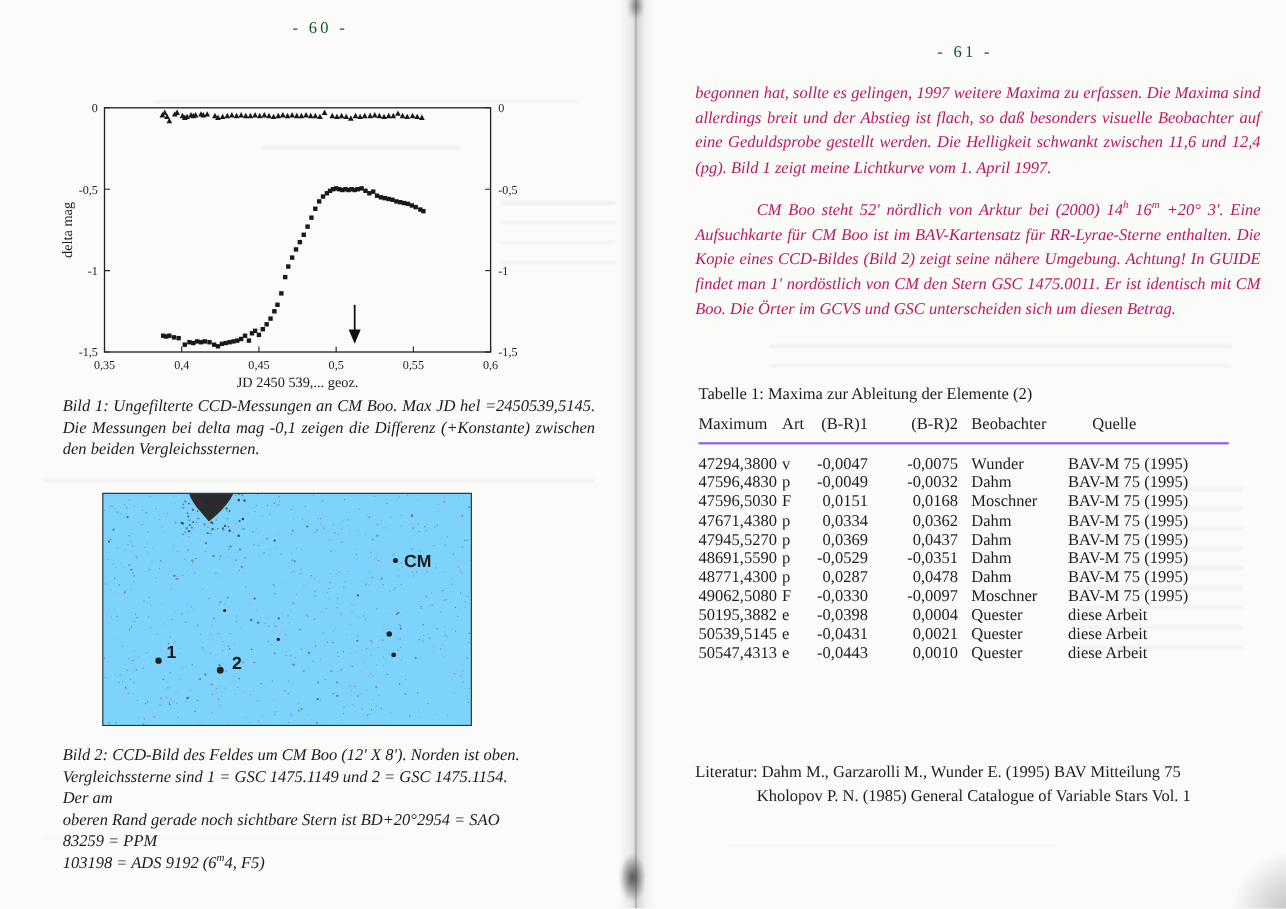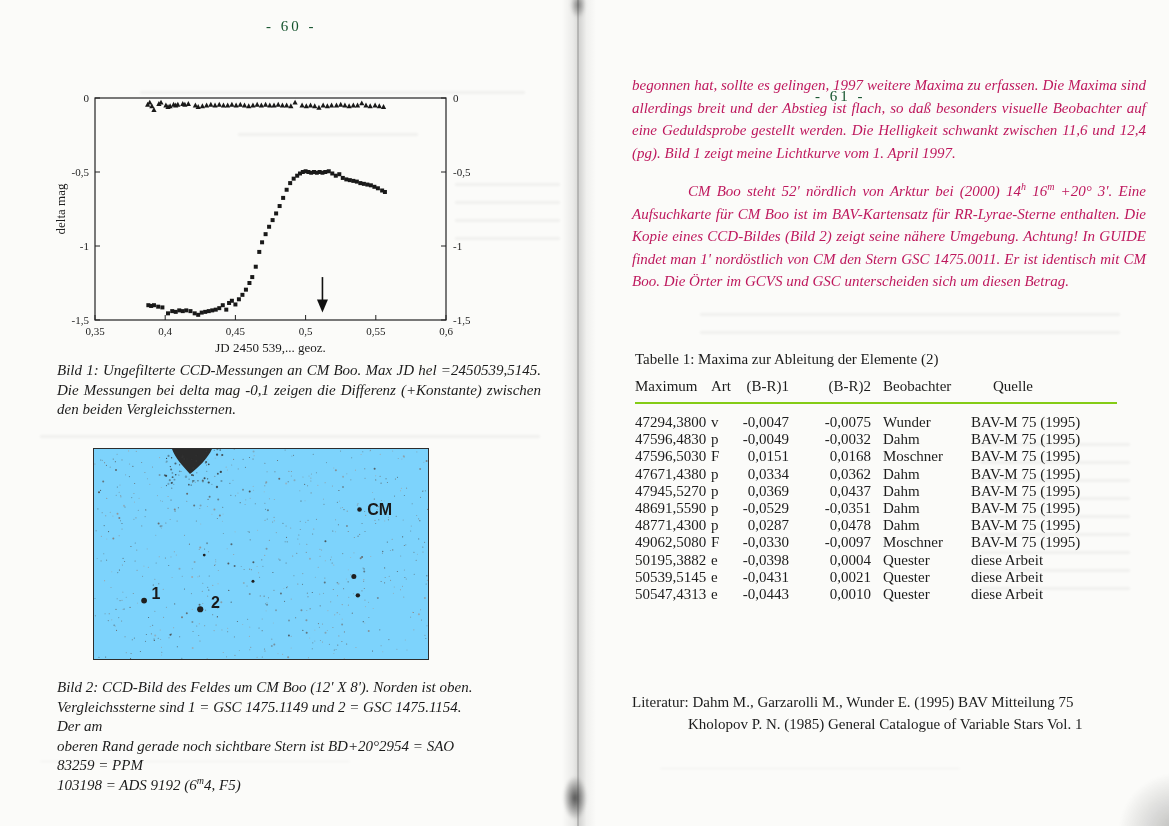--- a/index.html
+++ b/index.html
@@ -24,21 +24,21 @@
   sup{font-size:10px;vertical-align:super;line-height:0;}
   .ccd-frame{left:93px;top:448px;width:334px;height:210px;border:1.5px solid #2d2d2d;background:#7dd3fc;}
   .star-label{font-family:"Liberation Sans",sans-serif;font-weight:bold;font-size:16px;fill:#1a1a1a;}
   
   .para{font-size:15px;line-height:22.5px;text-align:justify;color:#be185d;font-style:italic;}
   .p1{left:632px;top:74px;width:514px;}
   .p2{left:632px;top:180px;width:514px;text-indent:56px;}
   .tbl-title{left:635px;top:351px;font-size:15px;}
   .tbl{left:635px;top:377px;width:482px;font-size:15px;}
   .t-row{display:grid;grid-template-columns:76px 26px 52px 82px 100px 146px;line-height:17.2px;}
-  .t-head{padding-bottom:7px;border-bottom:2px solid #84cc16;line-height:18px;}
+  .t-head{padding-bottom:7px;border-bottom:2px solid #8b5cf6;line-height:18px;}
   .t-rows{margin-top:10px;}
   .c{white-space:nowrap;}
   .c3,.c4{text-align:right;}
   .c5{padding-left:12px;}
   .t-head .c6{padding-left:22px;}
   .c6{padding-left:0;}
   .legend{left:632px;top:611px;width:514px;font-size:15px;line-height:21px;text-align:justify;}
   .lit{left:632px;top:691px;font-size:15px;line-height:22px;}
   .lit-l2{margin-left:56px;}
   
@@ -999,21 +999,21 @@
     <div>oberen Rand gerade noch sichtbare Stern ist BD+20°2954 = SAO 83259 = PPM</div>
     <div><span>103198 = ADS 9192 (6</span><sup>m</sup><span>4, F5)</span></div>
   </div>
 
   <div class="abs gutter"></div>
   <div class="abs gutter-core"></div>
   <div class="abs gutter-blob-t"></div>
   <div class="abs gutter-blob-b"></div>
   <div class="abs corner-curl"></div>
 
-  <div class="abs page-num" style="left:815px;top:40px;margin-top:48px;">- 61 -</div>
+  <div class="abs page-num" style="left:852px;top:40px;">- 61 -</div>
 
   <div class="abs ghost" style="left:700px;top:300px;width:420px;height:40px;"></div>
   <div class="abs ghost" style="left:980px;top:430px;width:150px;height:170px;"></div>
   <div class="abs ghost" style="left:660px;top:755px;width:300px;height:14px;"></div>
 
   <div class="abs para p1">begonnen hat, sollte es gelingen, 1997 weitere Maxima zu erfassen. Die Maxima sind allerdings breit und der Abstieg ist flach, so daß besonders visuelle Beobachter auf eine Geduldsprobe gestellt werden. Die Helligkeit schwankt zwischen 11,6 und 12,4 (pg). Bild 1 zeigt meine Lichtkurve vom 1. April 1997.</div>
 
   <div class="abs para p2"><span>CM Boo steht 52' nördlich von Arktur bei (2000) 14</span><sup>h</sup><span> 16</span><sup>m</sup><span>  +20° 3'. Eine Aufsuchkarte für CM Boo ist im BAV-Kartensatz für RR-Lyrae-Sterne enthalten. Die Kopie eines CCD-Bildes (Bild 2) zeigt seine nähere Umgebung. Achtung! In GUIDE findet man 1' nordöstlich von CM den Stern GSC 1475.0011. Er ist identisch mit CM Boo. Die Örter im GCVS und GSC unterscheiden sich um diesen Betrag.</span></div>
 
   <div class="abs tbl-title">Tabelle 1: Maxima zur Ableitung der Elemente (2)</div>

